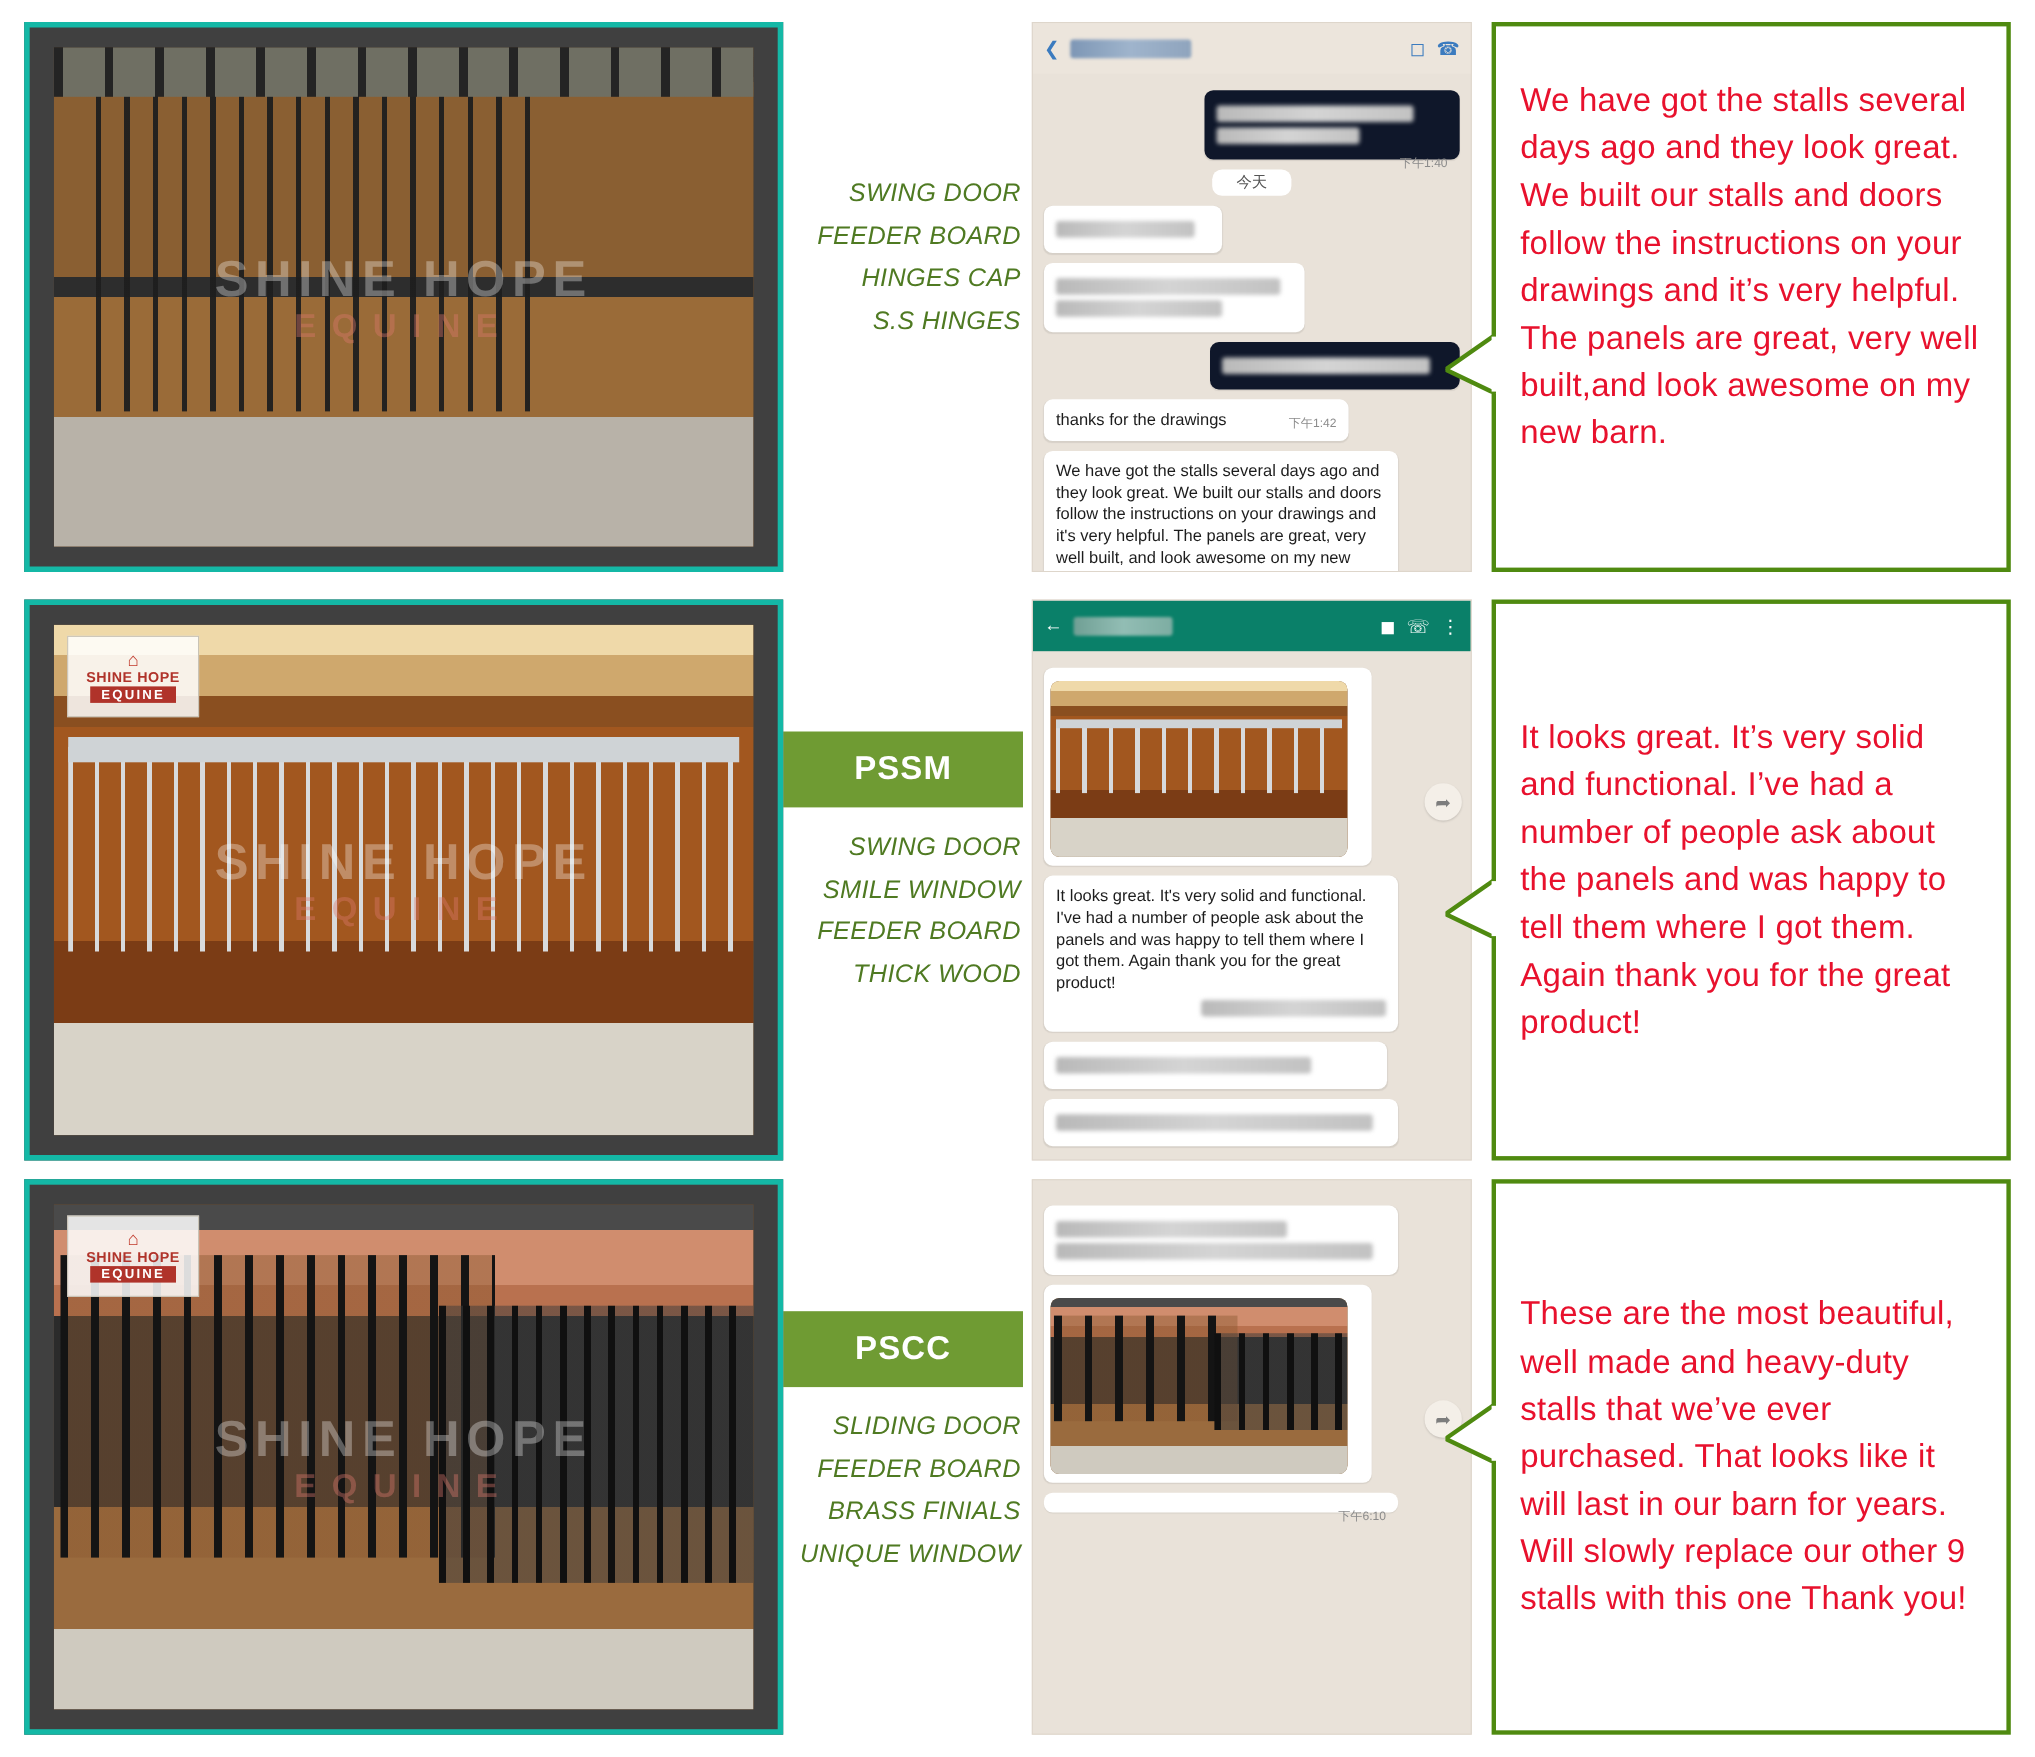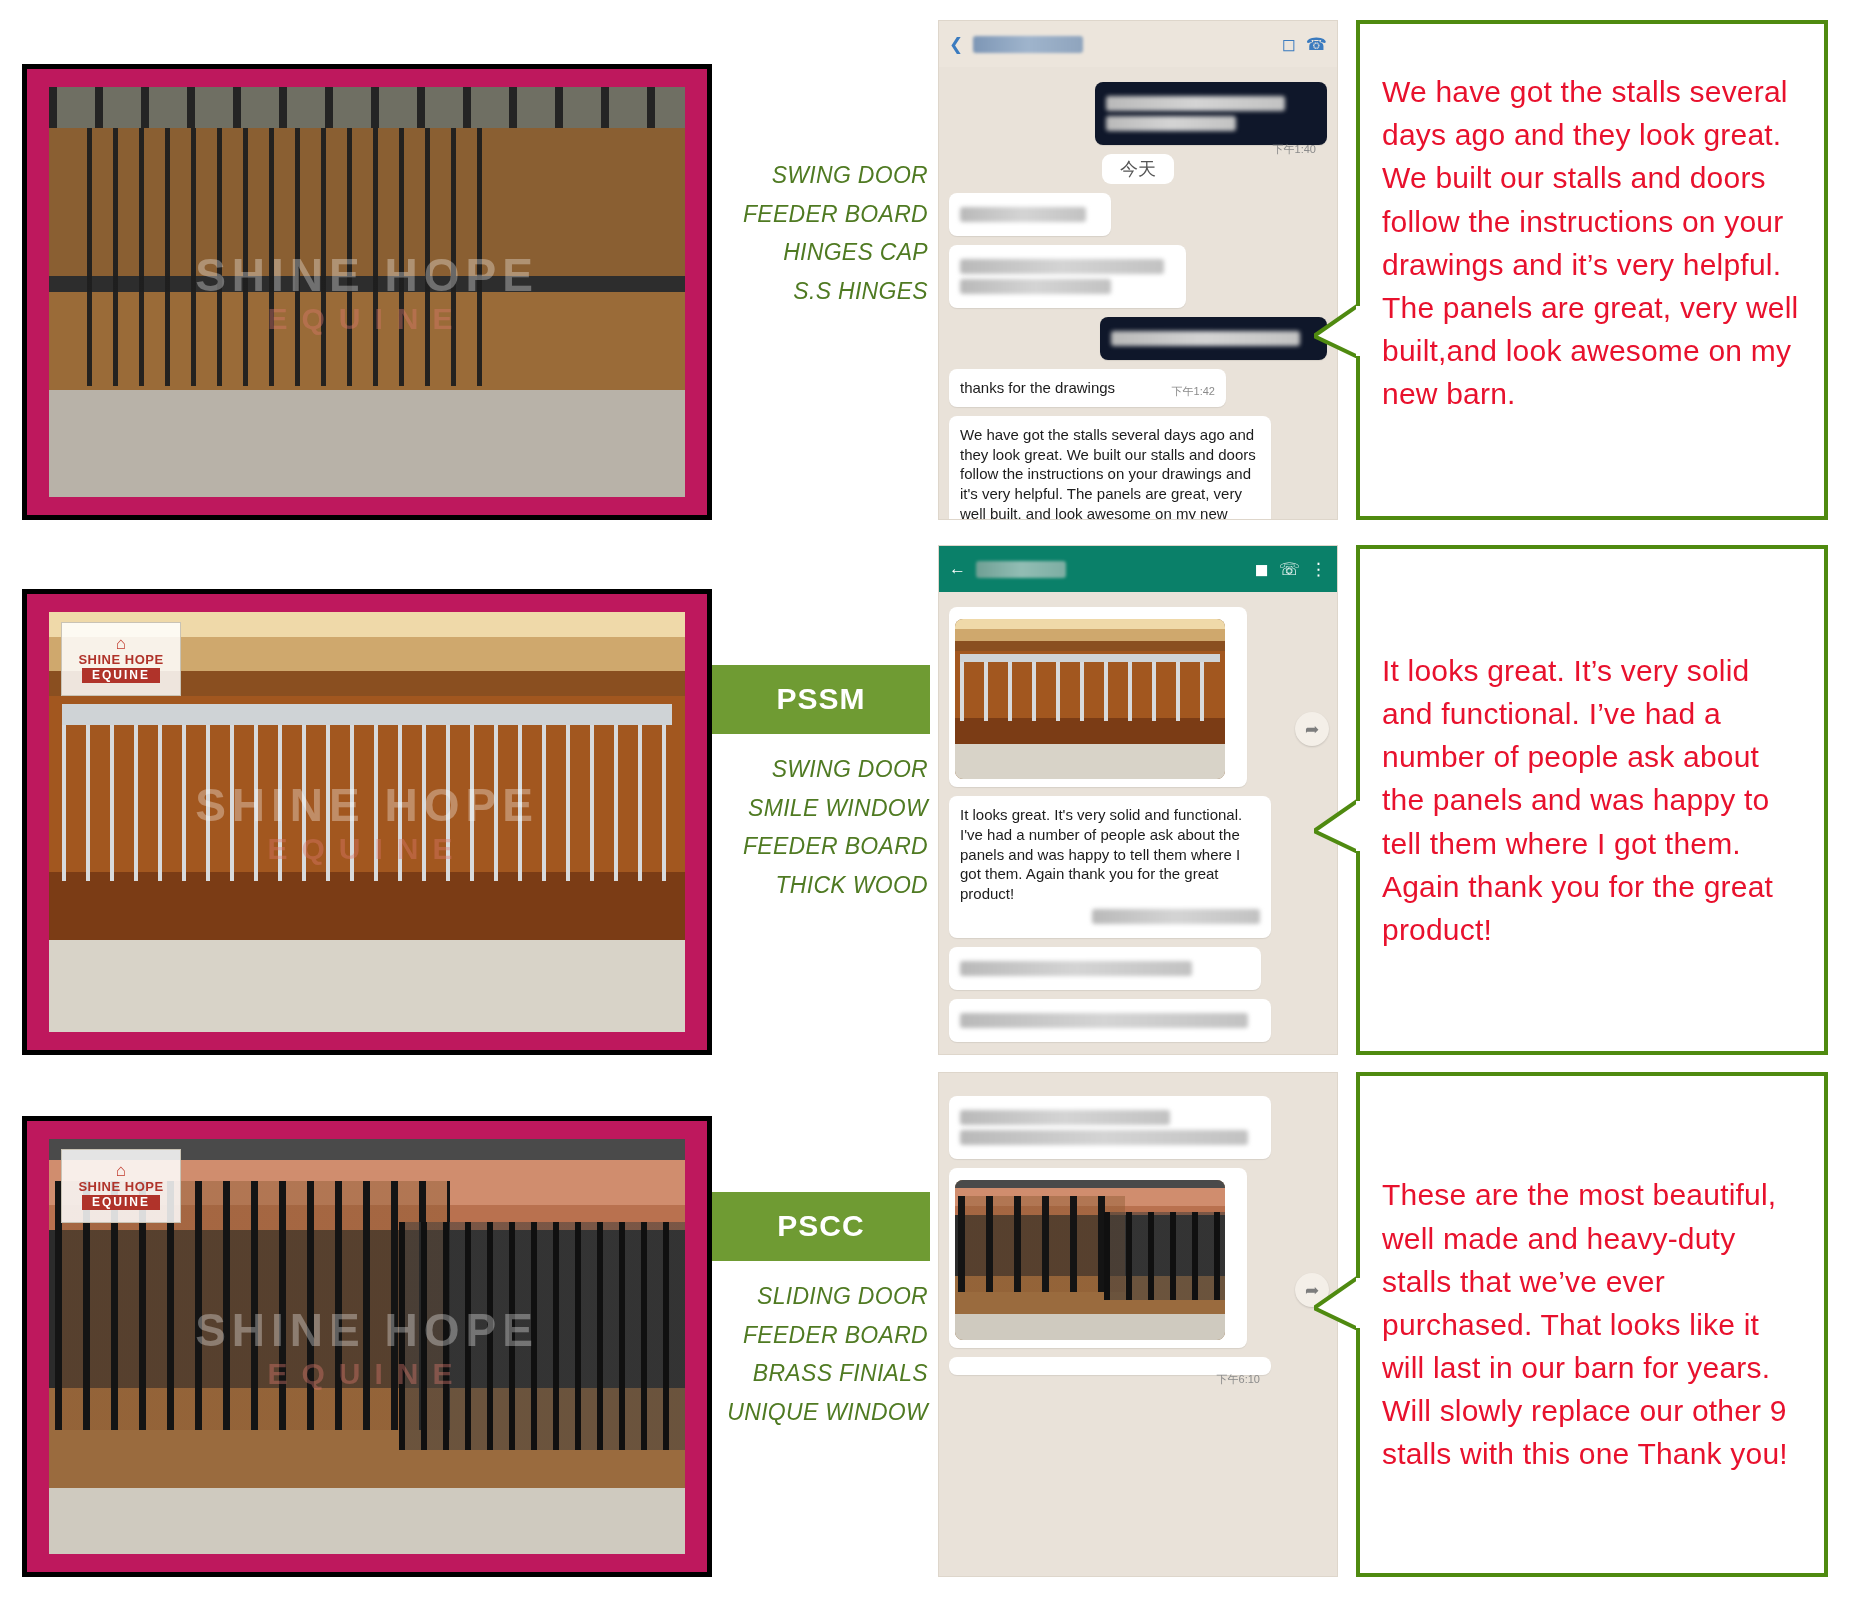--- a/index.html
+++ b/index.html
@@ -28,25 +28,24 @@
     display: flex;
   }
   .row-1 { top: 20px;  height: 500px; }
   .row-2 { top: 545px; height: 510px; }
   .row-3 { top: 1072px; height: 505px; }
 
   
   .photo-panel {
     position: relative;
     width: 690px;
-    border: 5px solid #000000;
+    border: 5px solid #14b8a6;
     box-sizing: border-box;
-    background: #be185d;
+    background: #404040;
     flex: 0 0 690px;
-    margin-top: 44px;
   }
   .photo {
     position: absolute;
     left: 22px;
     top: 18px;
     right: 22px;
     bottom: 18px;
     overflow: hidden;
     background: #6b4a2b;
   }
@@ -278,21 +277,21 @@
     margin: 5px 0;
     background: linear-gradient(90deg,#b9b9b9,#d4d4d4,#c2c2c2);
     filter: blur(2px);
   }
   .daystamp {
     text-align: center;
     margin: 8px auto 4px auto;
     width: 72px;
     background: #ffffff;
     border-radius: 9px;
-    font-size: 18px;
+    font-size: 14px;
     color: #555;
     padding: 3px 0;
   }
   .chat-photo {
     width: 270px;
     height: 160px;
     border-radius: 8px;
     margin: 6px 0 2px 0;
     overflow: hidden;
     background: #8a5f32;

